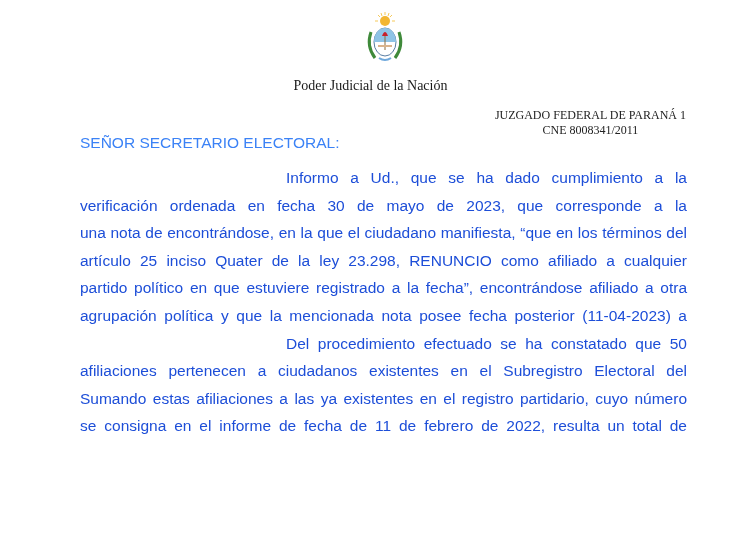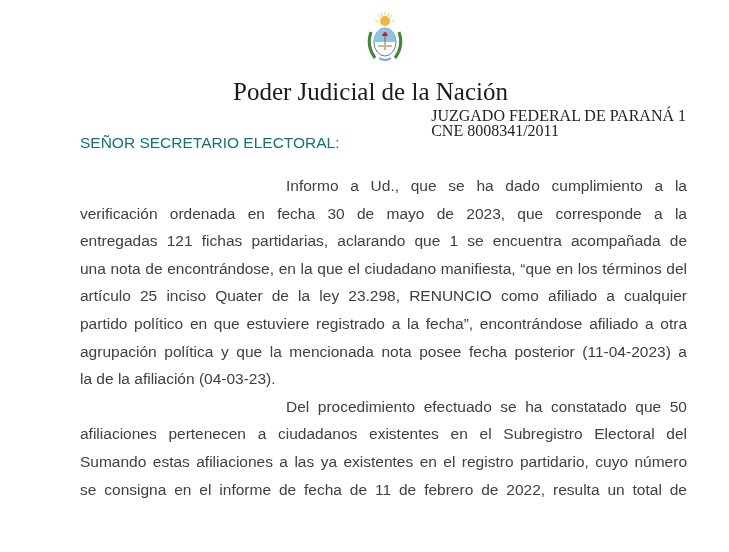--- a/index.html
+++ b/index.html
@@ -1,26 +1,26 @@
 <!DOCTYPE html>
 <html><head>
 <meta charset="utf-8">
 <style>
   html, body { margin: 0; padding: 0; background: #ffffff; }
   body { width: 729px; height: 552px; overflow: hidden; position: relative; color: #111; }
   .crest { position: absolute; left: 363px; top: 12px; width: 44px; height: 52px; }
   .header-title { position: absolute; left: 0; width: 729px; top: 78px; text-align: center;
-    font-family: "Liberation Serif", serif; font-size: 25px; color: #1a1a1a; padding-left: 12px; box-sizing: border-box; }
-  .court { position: absolute; right: 43px; top: 108px; text-align: left;
-    font-family: "Liberation Serif", serif; font-size: 16px; line-height: 15px; color: #222; }
+    font-family: "Liberation Serif", serif; font-size: 14px; color: #1a1a1a; padding-left: 12px; box-sizing: border-box; }
+  .court { position: absolute; right: 43px; top: 108px; text-align: center;
+    font-family: "Liberation Serif", serif; font-size: 12px; line-height: 15px; color: #222; }
   .salutation { position: absolute; left: 80px; top: 134px;
-    font-family: "Liberation Sans", sans-serif; font-size: 15.5px; color: #0f766e; }
-  .body { position: absolute; left: 80px; top: 172px; width: 607px;
+    font-family: "Liberation Sans", sans-serif; font-size: 15.5px; color: #3b82f6; }
+  .body { position: absolute; left: 80px; top: 164px; width: 607px;
     font-family: "Liberation Sans", sans-serif; font-size: 15.5px; line-height: 27.6px;
-    text-align: justify; color: #404040; }
+    text-align: justify; color: #1d4ed8; }
   .line { display: block; text-align: justify; text-align-last: justify; white-space: nowrap; }
   .line.last { text-align-last: left; }
   .line.first { padding-left: 206px; }
 </style>
 </head>
 <body>
 
 <div class="crest">
   <svg width="44" height="52" viewBox="0 0 44 52">
 
@@ -58,26 +58,24 @@
   <div>JUZGADO FEDERAL DE PARANÁ 1</div>
   <div>CNE 8008341/2011</div>
 </div>
 
 <div class="salutation">SEÑOR SECRETARIO ELECTORAL:</div>
 
 <div class="body">
   <div>
     <span class="line first">Informo a Ud., que se ha dado cumplimiento a la</span>
     <span class="line">verificación ordenada en fecha 30 de mayo de 2023, que corresponde a la</span>
-    <span class="line">entregadas 121 fichas partidarias, aclarando que 1 se encuentra acompañada de</span>
     <span class="line">una nota de encontrándose, en la que el ciudadano manifiesta, “que en los términos del</span>
     <span class="line">artículo 25 inciso Quater de la ley 23.298, RENUNCIO como afiliado a cualquier</span>
     <span class="line">partido político en que estuviere registrado a la fecha”, encontrándose afiliado a otra</span>
     <span class="line">agrupación política y que la mencionada nota posee fecha posterior (11-04-2023) a</span>
-    <span class="line last">la de la afiliación (04-03-23).</span>
   </div>
   <div>
     <span class="line first">Del procedimiento efectuado se ha constatado que 50</span>
     <span class="line">afiliaciones pertenecen a ciudadanos existentes en el Subregistro Electoral del</span>
     <span class="line">Sumando estas afiliaciones a las ya existentes en el registro partidario, cuyo número</span>
     <span class="line">se consigna en el informe de fecha de 11 de febrero de 2022, resulta un total de</span>
   </div>
 </div>
 
 </body></html>

